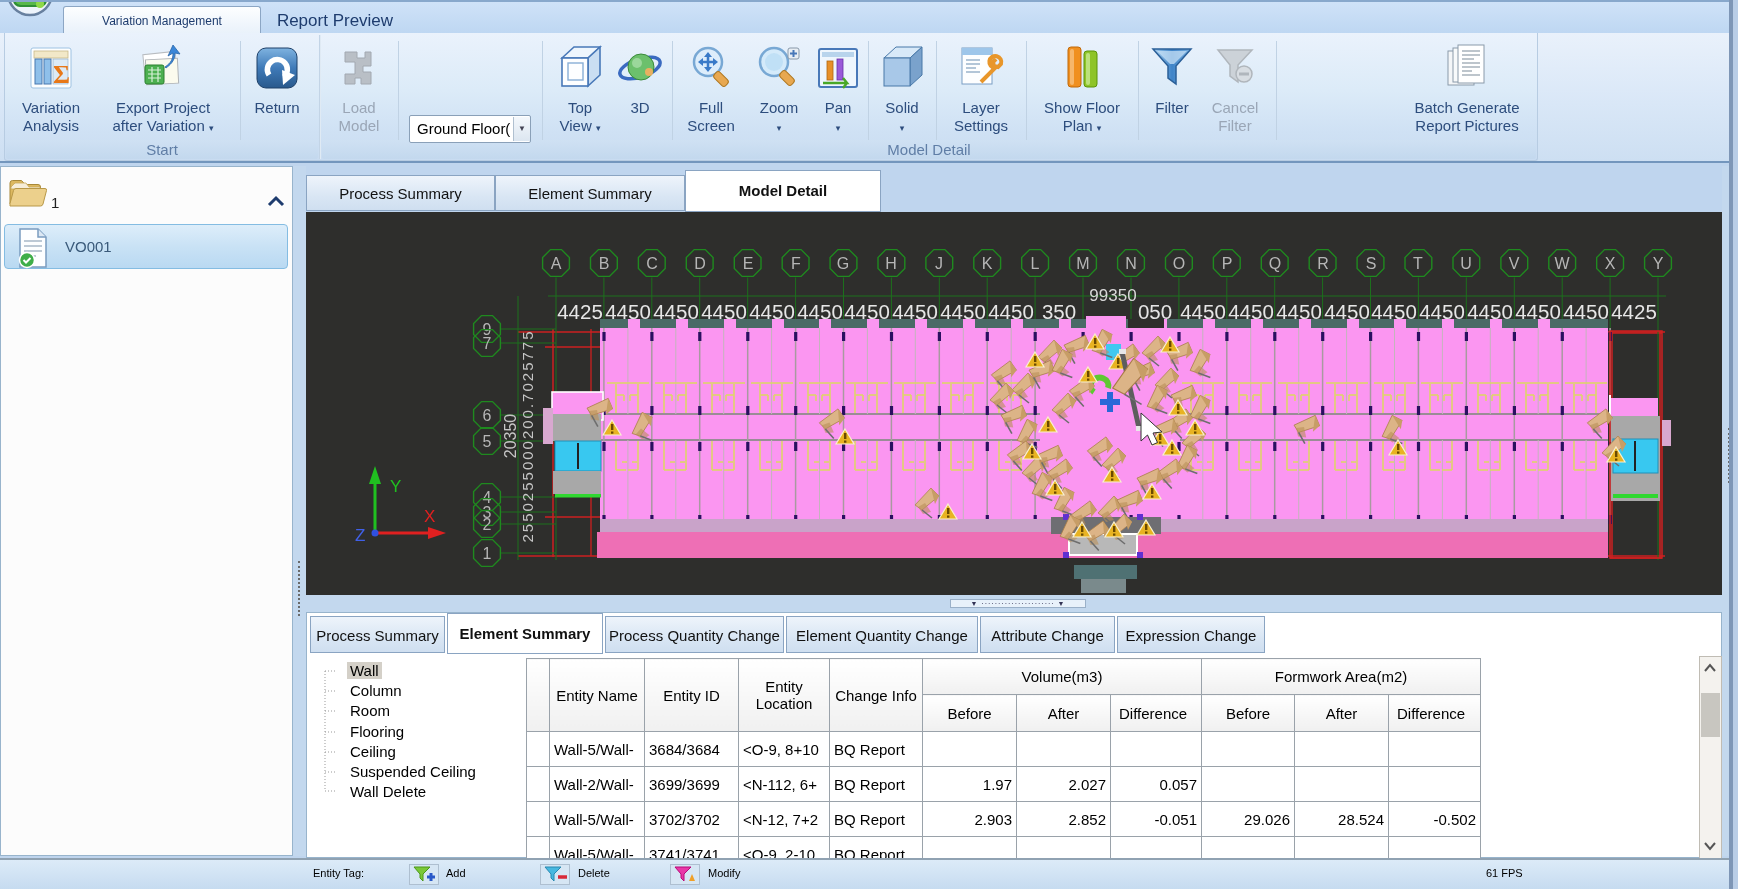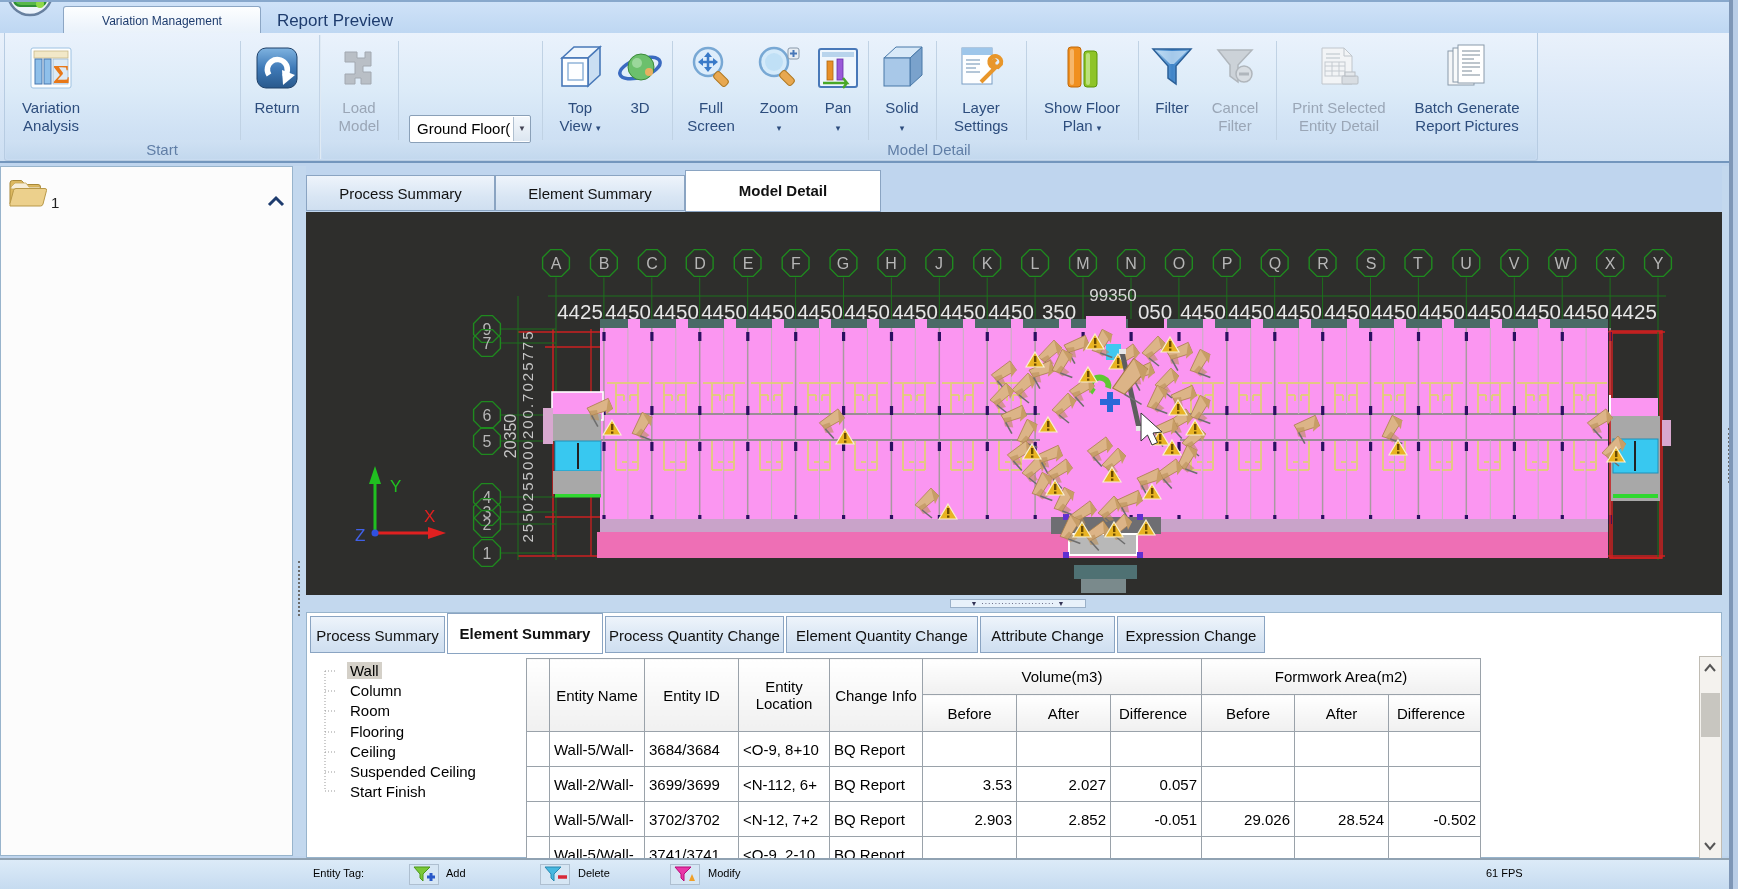--- a/index.html
+++ b/index.html
@@ -93,20 +93,32 @@
       <rect x="3" y="3" width="40" height="40" rx="2" fill="#fdfefe" stroke="#9ec2e2"></rect>
       <rect x="6" y="6" width="34" height="7" fill="#f2e8c8" stroke="#c8b888" stroke-width="0.8"></rect>
       <rect x="7" y="14" width="7" height="25" fill="#8fc0ea" stroke="#4878b0"></rect>
       <rect x="16" y="14" width="7" height="25" fill="#8fc0ea" stroke="#4878b0"></rect>
       <rect x="25" y="14" width="15" height="25" fill="#dceaf6" stroke="#88a8c8" stroke-width="0.6"></rect>
       <text x="25" y="38" font-size="26" font-weight="bold" fill="#e87818" font-family="Liberation Serif,serif">Σ</text>
     </svg>
       </div>
     Variation<br>Analysis
   </div>
+  <div class="rbtn" style="left:98px;width:130px;">
+    <div class="slot">
+        <svg width="52" height="50" viewBox="0 0 52 50">
+      <rect x="7" y="10" width="32" height="25" fill="#ffffff" stroke="#b8bcc0" transform="rotate(-6 23 22)"></rect>
+      <rect x="9" y="16" width="32" height="25" fill="#fbfbee" stroke="#b0b4b8" transform="rotate(-3 25 28)"></rect>
+      <rect x="8" y="22" width="19" height="19" rx="2" fill="#4cb050" stroke="#2c8030"></rect>
+      <path d="M11 27 h13 M11 31 h13 M11 35 h13 M15 24 v15 M21 24 v15" stroke="#d8f0d8" stroke-width="1.2" fill="none"></path>
+      <path d="M28 24 C34 20 36 16 36 10 l-5 3 5 -11 7 9 -5 -1 c0 8 -5 12 -9 15 z" fill="#3a86d8" stroke="#2a66a8" stroke-width="0.8"></path>
+    </svg>
+      </div>
+    Export Project<br>after Variation <span class="caret">▾</span>
+  </div>
   <div class="rbtn" style="left:242px;width:70px;">
     <div class="slot">
         <svg width="44" height="44" viewBox="0 0 44 44">
       <defs>
             <linearGradient id="gblue" x1="0" y1="0" x2="0" y2="1">
         <stop offset="0" stop-color="#7fb3e0"></stop>
               <stop offset="0.5" stop-color="#3f7ab8"></stop>
               <stop offset="1" stop-color="#29598c"></stop>
             </linearGradient>
           </defs>
@@ -234,34 +246,20 @@
   <div class="rbtn dis" style="left:1203px;width:64px;">
     <div class="slot">
         <svg width="46" height="48" viewBox="0 0 46 48">
       <polygon points="6,6 40,6 26,21 26,38 18,32 18,21" fill="#ccd2d8" stroke="#b0b6bc" stroke-width="1.5"></polygon>
       <circle cx="32" cy="30" r="8" fill="#d8dde2" stroke="#b0b6bc" stroke-width="1.5"></circle>
       <rect x="27" y="28.5" width="10" height="3" fill="#b0b6bc"></rect>
     </svg>
       </div>
     Cancel<br>Filter
   </div>
-  <div class="rbtn dis" style="left:1284px;width:110px;">
-    <div class="slot">
-        <svg width="50" height="48" viewBox="0 0 50 48">
-      <path d="M8 4 h22 l8 8 v28 H8 z" fill="#f2f4f6" stroke="#c0c6cc"></path>
-      <path d="M30 4 v8 h8" fill="none" stroke="#c0c6cc"></path>
-      <path d="M12 10 h14 M12 14 h14" stroke="#ccd2d8" stroke-width="1.5"></path>
-      <rect x="11" y="18" width="20" height="14" fill="none" stroke="#c4cad0"></rect>
-      <path d="M11 22 h20 M11 27 h20 M18 18 v14 M25 18 v14" stroke="#c4cad0"></path>
-      <rect x="28" y="32" width="16" height="8" rx="1" fill="#d8dde2" stroke="#b8bec4"></rect>
-      <rect x="31" y="28" width="10" height="4" fill="#e4e8ec" stroke="#b8bec4"></rect>
-    </svg>
-      </div>
-    Print Selected<br>Entity Detail
-  </div>
   <div class="rbtn" style="left:1403px;width:128px;">
     <div class="slot">
         <svg width="50" height="50" viewBox="0 0 50 50">
       <rect x="6" y="8" width="26" height="34" fill="#f4f6f8" stroke="#8a9aaa"></rect>
       <rect x="11" y="5" width="26" height="34" fill="#f8fafb" stroke="#8a9aaa"></rect>
       <rect x="16" y="2" width="26" height="38" fill="#ffffff" stroke="#8a9aaa"></rect>
       <path d="M20 8 h18 M20 12 h18 M20 16 h12 M20 20 h18 M20 24 h18 M20 28 h10 M20 32 h18" stroke="#a8b2bc" stroke-width="1.4"></path>
     </svg>
       </div>
     Batch Generate<br>Report Pictures
@@ -276,20 +274,30 @@
 <div id="leftpanel">
   <svg class="abs" style="left:6px;top:8px;" width="40" height="36" viewBox="0 0 40 36">
     <path d="M3 8 q0 -2.5 2.5 -2.5 h9 l3.5 4 h13 q2.5 0 2.5 2.5 v17 H3 z" fill="#dcb860" stroke="#a88838"></path>
     <path d="M4 12 l4 -4 h11 l3 4 h11 v2 H4 z" fill="#f6edd8" stroke="#c8a858" stroke-width="0.8"></path>
     <path d="M3 31 h30.5 q2 0 2.5 -2 l3.5 -13.5 q0.5 -2 -1.5 -2 H9 q-2 0 -2.5 2 L3 28.5 z" fill="#ecd08c" stroke="#b89848"></path>
   </svg>
   <div class="abs" style="left:50px;top:27px;font-size:15px;color:#222;">1</div>
   <svg class="abs" style="left:266px;top:28px;" width="18" height="12" viewBox="0 0 18 12">
     <path d="M2 10 L9 3 L16 10" fill="none" stroke="#1e3c6e" stroke-width="3"></path>
   </svg>
+  <div id="lpsel">
+    <svg class="abs" style="left:11px;top:2px;" width="34" height="42" viewBox="0 0 34 42">
+      <path d="M4 2 h18 l8 8 v30 H4 z" fill="#fdfeff" stroke="#7a9cc0" stroke-width="1.5"></path>
+      <path d="M22 2 v8 h8" fill="#dce8f4" stroke="#7a9cc0" stroke-width="1.5"></path>
+      <path d="M8 14 h18 M8 19 h18 M8 24 h18 M8 29 h12" stroke="#a8b8c8" stroke-width="1.5"></path>
+      <circle cx="11" cy="33" r="7.5" fill="#3fae49" stroke="#ffffff" stroke-width="1.5"></circle>
+      <path d="M7.5 33 l2.5 2.5 l4.5 -4.5" fill="none" stroke="#ffffff" stroke-width="2"></path>
+    </svg>
+    <div class="abs" style="left:60px;top:13px;font-size:15px;color:#3a5a7a;">VO001</div>
+  </div>
 </div>
 <div id="vsplit">
     <div class="dots-v" style="left:5px;top:395px;height:55px;"></div>
   </div>
 <div id="vsplit2">
     <div class="dots-v" style="left:6px;top:262px;height:55px;"></div>
   </div>
 
 <div class="vtab" style="left:306px;top:175px;width:189px;line-height:36px;">Process Summary</div>
 <div class="vtab" style="left:495px;top:175px;width:190px;line-height:36px;">Element Summary</div>
@@ -784,21 +792,21 @@
 </div>
 
 <div id="botpanel">
 
   <div class="treei" style="top:49px;background:#d4d0c8;padding:0 3px;left:31px;">Wall</div>
   <div class="treei" style="top:69px;">Column</div>
   <div class="treei" style="top:89px;">Room</div>
   <div class="treei" style="top:110px;">Flooring</div>
   <div class="treei" style="top:130px;">Ceiling</div>
   <div class="treei" style="top:150px;">Suspended Ceiling</div>
-  <div class="treei" style="top:170px;">Start Finish</div>
+  <div class="treei" style="top:170px;">Wall Delete</div>
   <svg class="abs" style="left:14px;top:50px;" width="20" height="140" viewBox="0 0 20 140">
     <path d="M4 8 h12 M4 8 v120 M4 28 h12 M4 48 h12 M4 69 h12 M4 89 h12 M4 109 h12 M4 128 h12" stroke="#999" stroke-width="1" stroke-dasharray="1,2" fill="none"></path>
   </svg>
 
   <div id="tbl">
    <table>
     <colgroup>
           <col style="width:23px">
           <col style="width:95px">
           <col style="width:94px">
@@ -841,21 +849,21 @@
             <td></td>
             <td></td>
             <td></td>
     </tr>
     <tr style="height:35px;">
       <td></td>
             <td>Wall-2/Wall-</td>
             <td>3699/3699</td>
             <td>&lt;N-112, 6+</td>
             <td>BQ Report</td>
-      <td style="text-align:right;">3.53</td>
+      <td style="text-align:right;">1.97</td>
             <td style="text-align:right;">2.027</td>
             <td style="text-align:right;">0.057</td>
             <td></td>
             <td></td>
             <td></td>
     </tr>
     <tr style="height:35px;">
       <td></td>
             <td>Wall-5/Wall-</td>
             <td>3702/3702</td>

